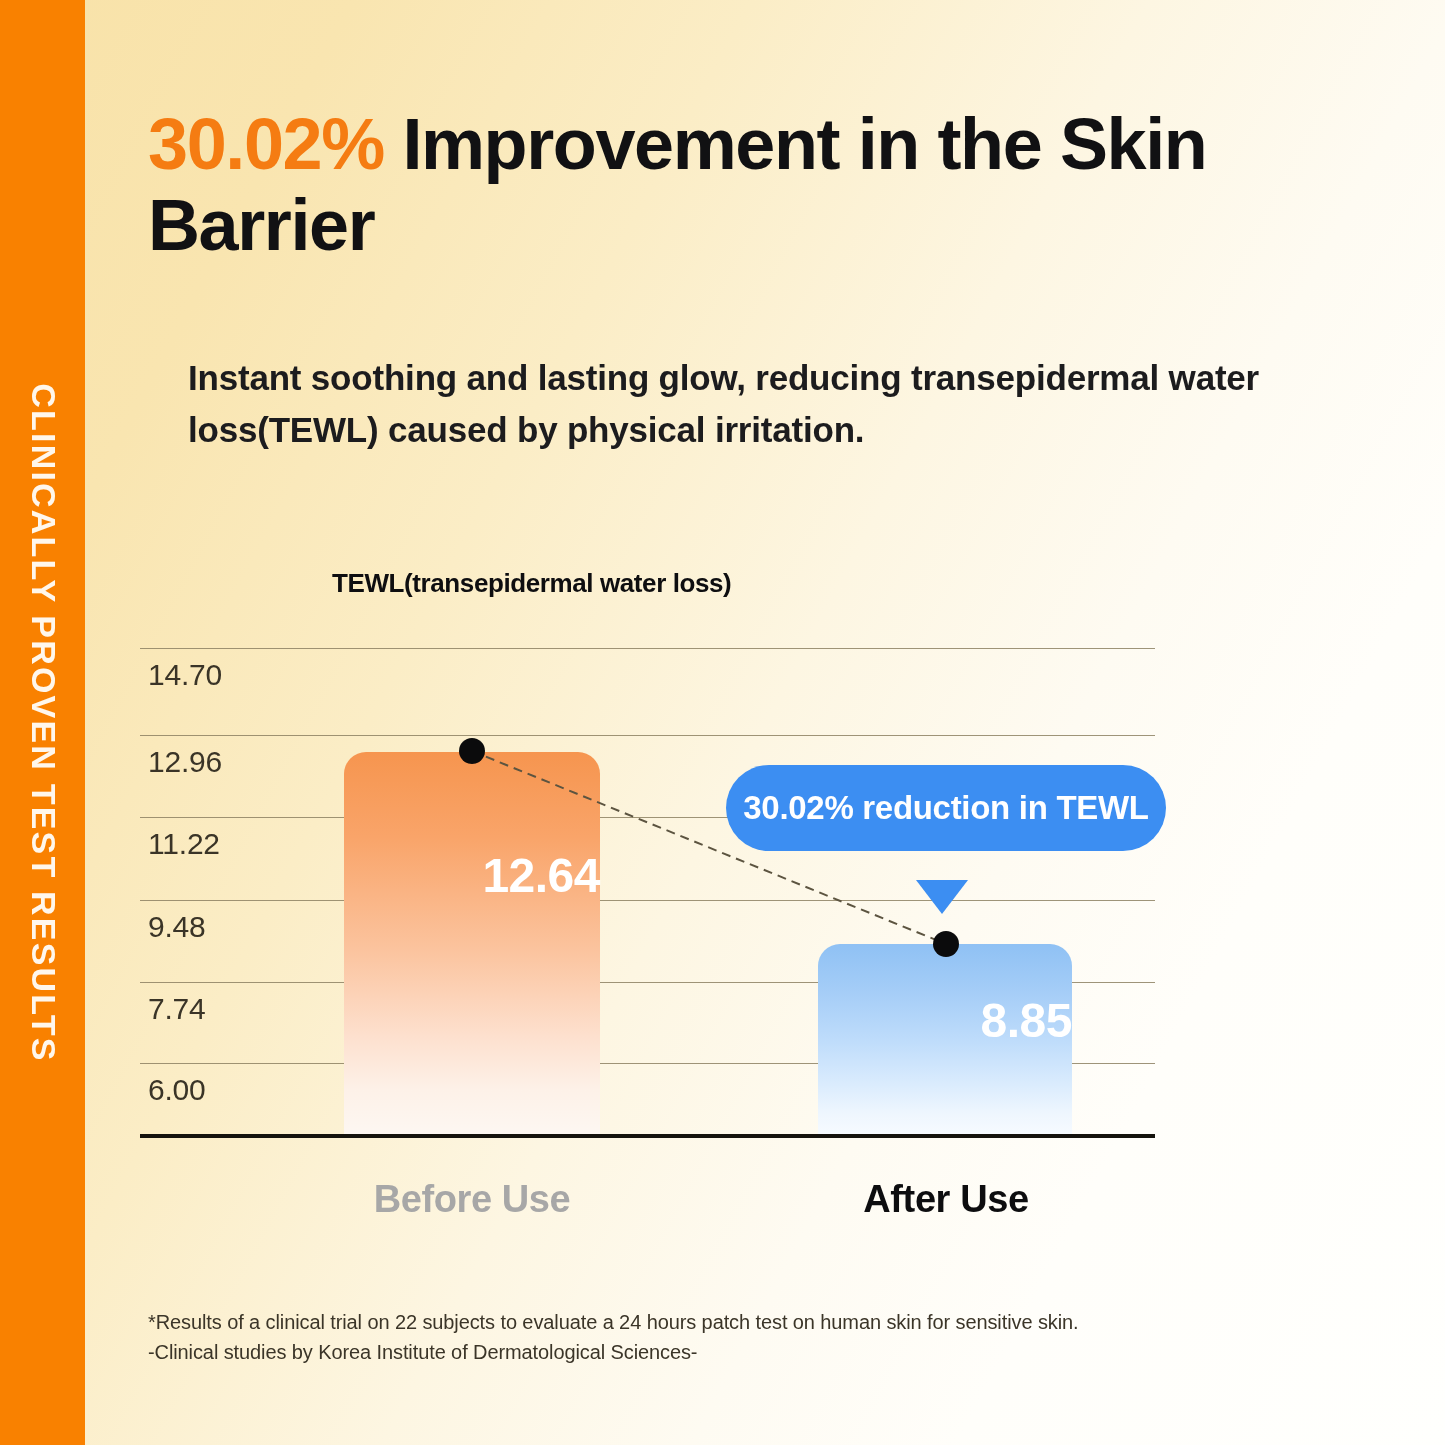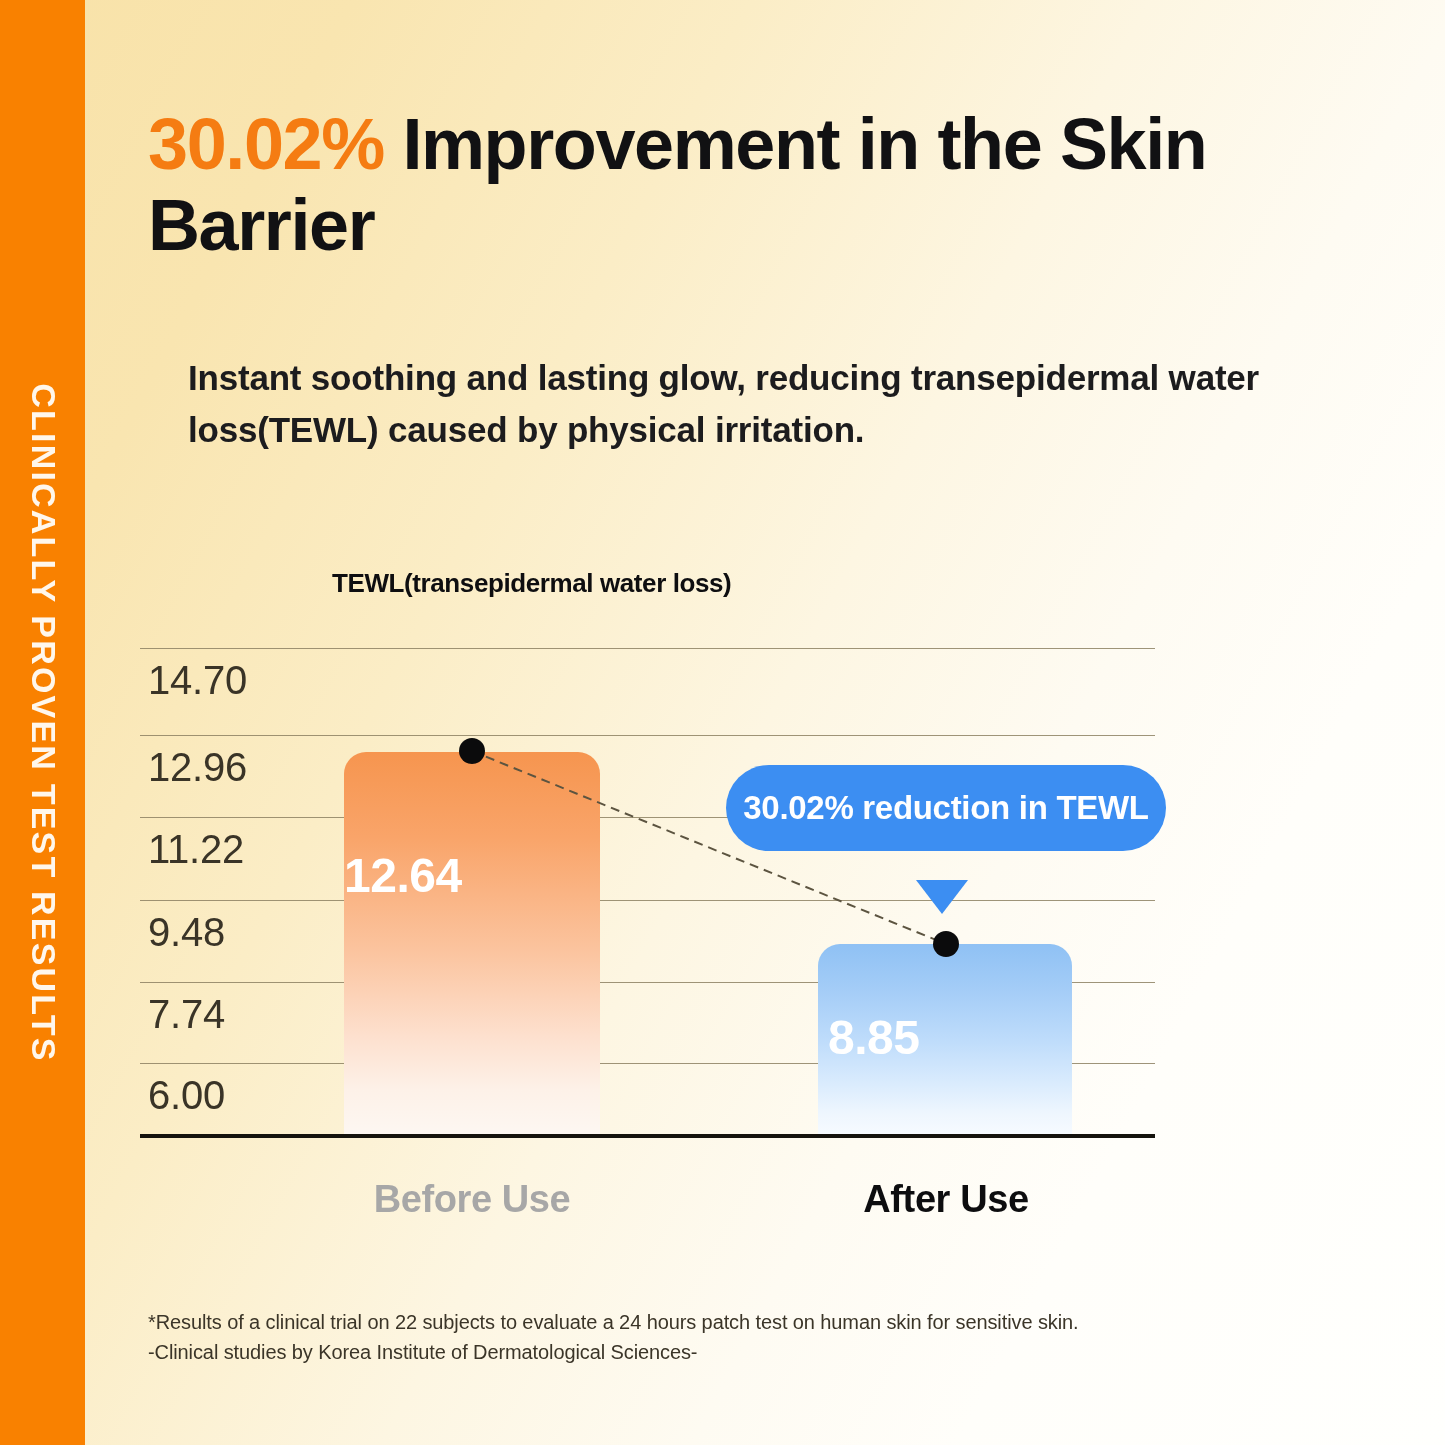--- a/index.html
+++ b/index.html
@@ -88,21 +88,21 @@
   .gridline {
     position:absolute;
     left:0; width:1015px;
     height:1px;
     background:#8d8163;
     opacity:.85;
   }
   .ytick {
     position:absolute;
     left:8px;
-    font-size:40px;
+    font-size:30px;
     color:#3a3427;
     font-weight:400;
     letter-spacing:-0.2px;
     text-align:center;
   }
   #axis-baseline {
     position:absolute;
     left:140px; top:1134px;
     width:1015px; height:4px;
     background:#15130d;
@@ -123,28 +123,28 @@
   #bar-after {
     left:818px;
     top:944px;
     width:254px;
     height:192px;
     background:linear-gradient(180deg,#8FC1F4 0%,#A5CDF7 25%,#BEDCFB 50%,#D9EBFD 72%,#EEF6FE 88%,#F7FBFF 100%);
   }
   .bar-value {
     position:absolute;
     width:100%;
-    text-align:left;
+    text-align:right;
     color:#FFFFFF;
     font-size:48px;
     font-weight:700;
     letter-spacing:-0.5px;
   }
   #bar-before .bar-value { top:96px; }
-  #bar-after  .bar-value { top:66px;margin-left:10px; }
+  #bar-after  .bar-value { top:49px; }
 
   
   .dot {
     position:absolute;
     width:26px; height:26px;
     border-radius:50%;
     background:#0b0b0c;
   }
   #dot-before { left:459px; top:738px; }
   #dot-after  { left:933px; top:931px; }

